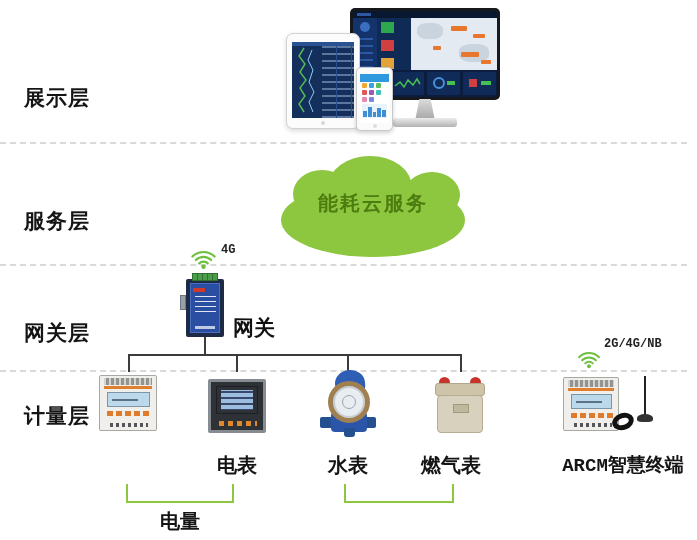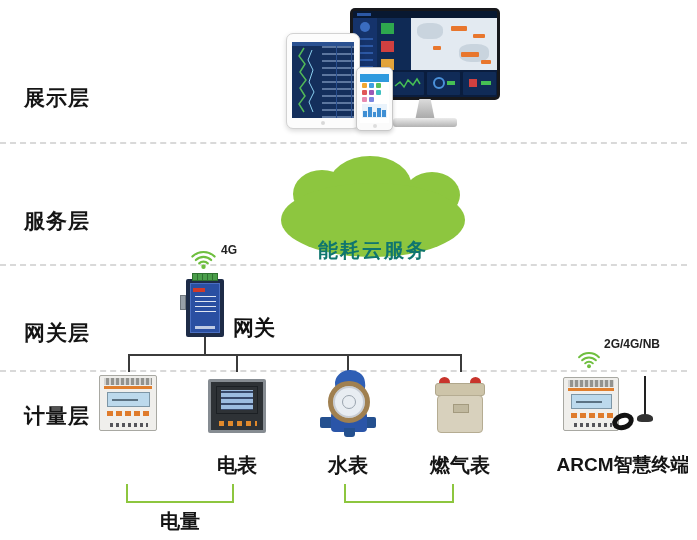--- a/index.html
+++ b/index.html
@@ -1,17 +1,17 @@
 <!DOCTYPE html>
 <html><head>
 <meta charset="utf-8">
 <style>
   * { margin:0; padding:0; box-sizing:border-box; }
   body { background:#fff; font-family:"Liberation Sans", sans-serif; }
-  #stage { position:relative; width:688px; height:540px; background:#fff; overflow:hidden; color:#111; }
+  #stage { position:relative; width:688px; height:540px; background:#fff; overflow:hidden; color:#111;font-family:Liberation Mono, monospace; }
 
   .abs { position:absolute; }
 
   
   .sep { position:absolute; left:0; width:697px; border-top:2px dashed #d9d9d9; height:0; }
 
   
   .layer-label { position:absolute; left:24px; font-size:21px; font-weight:bold; color:#151515; letter-spacing:1px; }
 
   
@@ -57,21 +57,21 @@
   .ph-icons { display:flex; flex-wrap:wrap; padding:1px 2px; gap:2px; }
   .ph-icons i { width:5px; height:5px; border-radius:1px; display:block; }
   .pi1{background:#f0a832;} .pi2{background:#3fa0e0;} .pi3{background:#58c05a;} .pi4{background:#e05858;}
   .pi5{background:#9b59b6;} .pi6{background:#3fc0c0;} .pi7{background:#e88ab0;} .pi8{background:#7a86e0;}
   .ph-chart { margin:1px 2px; height:14px; background:#eaf3fb; display:flex; align-items:flex-end; gap:1px; padding:1px; }
   .ph-chart i { width:4px; background:#3f8fd4; display:block; }
   .ph-home { position:absolute; left:50%; bottom:2px; width:4px; height:4px; margin-left:-2px; border-radius:50%; background:#ddd; }
 
   
   .cloud-part { position:absolute; background:#8dc63f; border-radius:50%; }
-  .cloud-text { position:absolute; z-index:6; color:#0f766e; text-align:center;margin-top:47px; }
+  .cloud-text { position:absolute; z-index:6; color:#4d7c0f; text-align:center; }
   .cloud-title { left:288px; top:190px; width:170px; font-size:20px; font-weight:bold; letter-spacing:2px; }
   .cloud-col { position:absolute; z-index:6; color:#fff; font-size:13px; font-weight:bold; line-height:17px; text-align:left; }
 
   
   .wifi { position:absolute; }
   .wireless-label { position:absolute; font-size:12px; font-weight:bold; color:#222; }
 
   
   .gw { left:186px; top:279px; width:38px; height:58px; background:#1d2b47; border-radius:2px; z-index:2; }
   .gw-term { position:absolute; left:6px; top:-6px; width:26px; height:8px; background:#4a9e4a; border:1px solid #2e7030;
@@ -315,20 +315,20 @@
     <div class="dm-lcd" style="width:41px"></div>
     <div class="dm-btns" style="width:42px"></div>
     <div class="dm-foot"></div>
   </div>
   <div class="abs antenna-rod"></div>
   <div class="abs antenna-base"></div>
   <div class="abs ct-coil"></div>
 
   <div class="meter-label" style="left:197px;width:80px">电表</div>
   <div class="meter-label" style="left:308px;width:80px">水表</div>
-  <div class="meter-label" style="left:415px;width:90px">燃气表</div>
+  <div class="meter-label" style="left:406px;width:90px">燃气表</div>
   <div class="meter-label" style="left:552px;width:142px;font-size:19px">ARCM智慧终端</div>
 
   <div class="bracket" style="left:126px;width:108px"></div>
   <div class="bracket" style="left:344px;width:110px"></div>
   <div class="group-label" style="left:130px;width:100px">电量</div>
 
 </div>
 
 </body></html>

